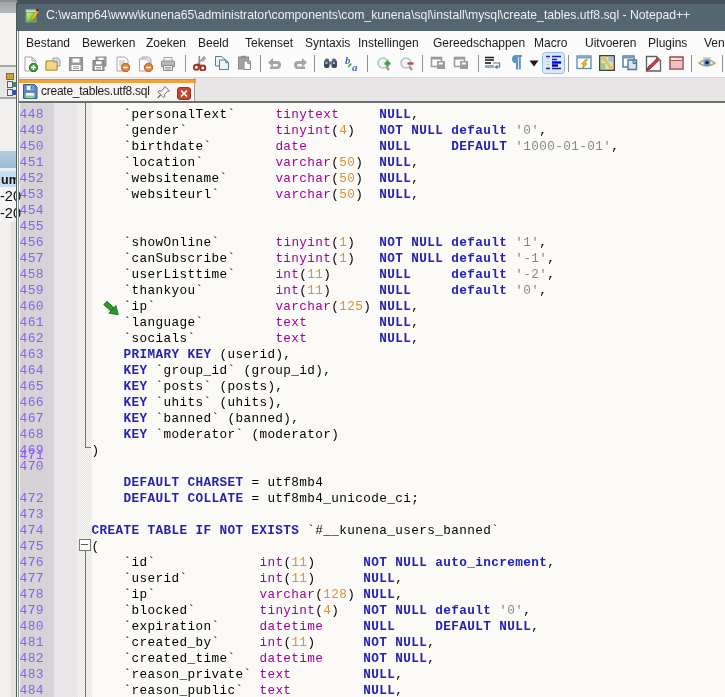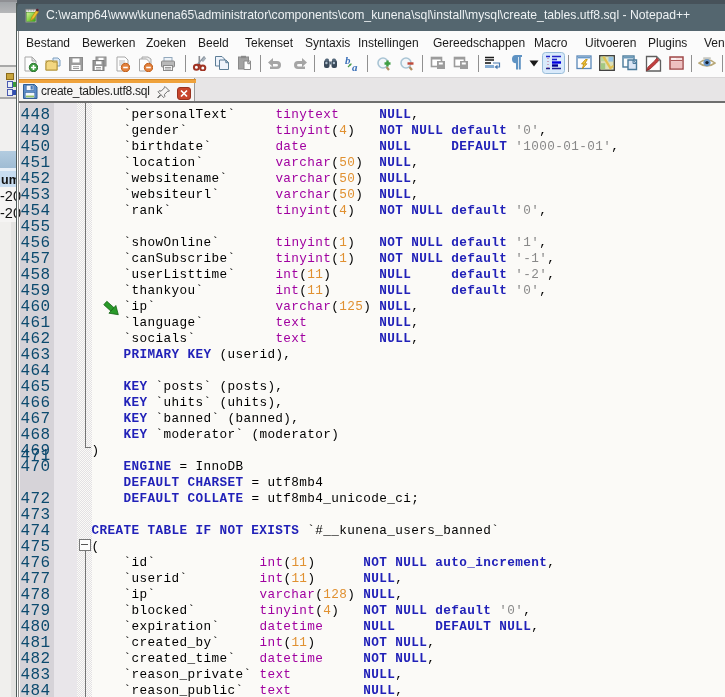--- a/index.html
+++ b/index.html
@@ -21,22 +21,22 @@
 #tab{left:17.5px;top:78px;width:177px;height:23px;background:#f7f5f4;border-right:1.5px solid #9a9a9a;border-left:1px solid #c0c0c0}
 #taborange{left:17.5px;top:78.5px;width:178px;height:4.5px;background:#efa23c;border-top:1px solid #d88d2a}
 #tabtext{left:41px;top:84px;font-size:12px;color:#1a1a1a;letter-spacing:-0.25px}
 #borderline{left:17px;top:100.5px;width:708px;height:2px;background:#6e6e6e}
 
 #editor{left:17px;top:102.5px;width:708px;height:594.5px;background:#fbfaf7}
 #numcol{left:19.5px;top:102.5px;width:34.5px;height:594.5px;background:#d6d3d8}
 #bmcol{left:54px;top:102.5px;width:22.5px;height:594.5px;background:#e9e6ea}
 #foldcol{left:76.5px;top:102.5px;width:15px;height:594.5px;background:#fbfaf7;
   background-image:conic-gradient(#e3e1e4 25%,#fbfaf7 0 50%,#e3e1e4 0 75%,#fbfaf7 0);background-size:2px 2px}
-.ln{position:absolute;width:31px;text-align:right;left:19.5px;font-family:"Liberation Mono",monospace;
-  font-size:16px;letter-spacing:0.38px;line-height:16px;color:#0c4a6e}
+.ln{position:absolute;width:31px;text-align:left;left:19.5px;font-family:"Liberation Mono",monospace;
+  font-size:13px;letter-spacing:0.38px;line-height:16px;color:#8b5cf6}
 .cl{position:absolute;left:91.5px;font-family:"Liberation Mono",monospace;font-size:12.7px;letter-spacing:0.38px;line-height:16px;
   color:#000}
 .cl i{font-style:normal}
 .cl i.k{color:#2121b8;font-weight:bold}
 .cl i.t{color:#a000a0}
 .cl i.n{color:#e09030}
 .cl i.s{color:#888888}
 .cl i.b{color:#000000}
 
 .fline{position:absolute;width:1px;background:#737373}
@@ -288,51 +288,50 @@
 <pre class="cl" style="top:122.7px">    <i class="b">`gender`</i>           <i class="t">tinyint</i><i class="b">(</i><i class="n">4</i><i class="b">)</i>   <i class="k">NOT NULL default</i> <i class="s">'0'</i><i class="b">,</i></pre>
 <div class="ln" style="top:122.7px">449</div>
 <pre class="cl" style="top:138.7px">    <i class="b">`birthdate`</i>        <i class="t">date</i>         <i class="k">NULL</i>     <i class="k">DEFAULT</i> <i class="s">'1000-01-01'</i><i class="b">,</i></pre>
 <div class="ln" style="top:138.7px">450</div>
 <pre class="cl" style="top:154.7px">    <i class="b">`location`</i>         <i class="t">varchar</i><i class="b">(</i><i class="n">50</i><i class="b">)</i>  <i class="k">NULL</i><i class="b">,</i></pre>
 <div class="ln" style="top:154.7px">451</div>
 <pre class="cl" style="top:170.7px">    <i class="b">`websitename`</i>      <i class="t">varchar</i><i class="b">(</i><i class="n">50</i><i class="b">)</i>  <i class="k">NULL</i><i class="b">,</i></pre>
 <div class="ln" style="top:170.7px">452</div>
 <pre class="cl" style="top:186.7px">    <i class="b">`websiteurl`</i>       <i class="t">varchar</i><i class="b">(</i><i class="n">50</i><i class="b">)</i>  <i class="k">NULL</i><i class="b">,</i></pre>
 <div class="ln" style="top:186.7px">453</div>
-<pre class="cl" style="top:202.7px">    <i class="b">`rank`</i>             <i class="t">tinyint</i><i class="b">(</i><i class="n">4</i><i class="b">)</i>   <i class="k">NOT NULL default</i> <i class="s">'0'</i><i class="b">,</i></pre>
 <div class="ln" style="top:202.7px">454</div>
 <div class="ln" style="top:218.7px">455</div>
 <pre class="cl" style="top:234.7px">    <i class="b">`showOnline`</i>       <i class="t">tinyint</i><i class="b">(</i><i class="n">1</i><i class="b">)</i>   <i class="k">NOT NULL default</i> <i class="s">'1'</i><i class="b">,</i></pre>
 <div class="ln" style="top:234.7px">456</div>
 <pre class="cl" style="top:250.7px">    <i class="b">`canSubscribe`</i>     <i class="t">tinyint</i><i class="b">(</i><i class="n">1</i><i class="b">)</i>   <i class="k">NOT NULL default</i> <i class="s">'-1'</i><i class="b">,</i></pre>
 <div class="ln" style="top:250.7px">457</div>
 <pre class="cl" style="top:266.7px">    <i class="b">`userListtime`</i>     <i class="t">int</i><i class="b">(</i><i class="n">11</i><i class="b">)</i>      <i class="k">NULL</i>     <i class="k">default</i> <i class="s">'-2'</i><i class="b">,</i></pre>
 <div class="ln" style="top:266.7px">458</div>
 <pre class="cl" style="top:282.7px">    <i class="b">`thankyou`</i>         <i class="t">int</i><i class="b">(</i><i class="n">11</i><i class="b">)</i>      <i class="k">NULL</i>     <i class="k">default</i> <i class="s">'0'</i><i class="b">,</i></pre>
 <div class="ln" style="top:282.7px">459</div>
 <pre class="cl" style="top:298.7px">    <i class="b">`ip`</i>               <i class="t">varchar</i><i class="b">(</i><i class="n">125</i><i class="b">)</i> <i class="k">NULL</i><i class="b">,</i></pre>
 <div class="ln" style="top:298.7px">460</div>
 <pre class="cl" style="top:314.7px">    <i class="b">`language`</i>         <i class="t">text</i>         <i class="k">NULL</i><i class="b">,</i></pre>
 <div class="ln" style="top:314.7px">461</div>
 <pre class="cl" style="top:330.7px">    <i class="b">`socials`</i>          <i class="t">text</i>         <i class="k">NULL</i><i class="b">,</i></pre>
 <div class="ln" style="top:330.7px">462</div>
 <pre class="cl" style="top:346.7px">    <i class="k">PRIMARY KEY</i> <i class="b">(userid),</i></pre>
 <div class="ln" style="top:346.7px">463</div>
+<pre class="cl" style="top:362.7px">    <i class="k">KEY</i> <i class="b">`group_id` (group_id),</i></pre>
 <div class="ln" style="top:362.7px">464</div>
 <pre class="cl" style="top:378.7px">    <i class="k">KEY</i> <i class="b">`posts` (posts),</i></pre>
 <div class="ln" style="top:378.7px">465</div>
 <pre class="cl" style="top:394.7px">    <i class="k">KEY</i> <i class="b">`uhits` (uhits),</i></pre>
 <div class="ln" style="top:394.7px">466</div>
 <pre class="cl" style="top:410.7px">    <i class="k">KEY</i> <i class="b">`banned` (banned),</i></pre>
 <div class="ln" style="top:410.7px">467</div>
 <pre class="cl" style="top:426.7px">    <i class="k">KEY</i> <i class="b">`moderator` (moderator)</i></pre>
 <div class="ln" style="top:426.7px">468</div>
 <pre class="cl" style="top:442.7px"><i class="b">)</i></pre>
 <div class="ln" style="top:442.7px">469</div>
-<pre class="cl" style="top:458.7px">    <i class="k">ENGINE</i> <i class="b">= InnoDB</i></pre>
 <div class="ln" style="top:458.7px">470</div>
 <pre class="cl" style="top:474.7px">    <i class="k">DEFAULT CHARSET</i> <i class="b">= utf8mb4</i></pre>
 <div class="ln" style="top:448px">471</div>
 <pre class="cl" style="top:490.7px">    <i class="k">DEFAULT COLLATE</i> <i class="b">= utf8mb4_unicode_ci;</i></pre>
 <div class="ln" style="top:490.7px">472</div>
 <pre class="cl" style="top:506.7px"></pre>
 <div class="ln" style="top:506.7px">473</div>
 <pre class="cl" style="top:522.7px"><i class="k">CREATE TABLE IF NOT EXISTS</i> <i class="b">`#__kunena_users_banned`</i></pre>
 <div class="ln" style="top:522.7px">474</div>
 <pre class="cl" style="top:538.7px"><i class="b">(</i></pre>

